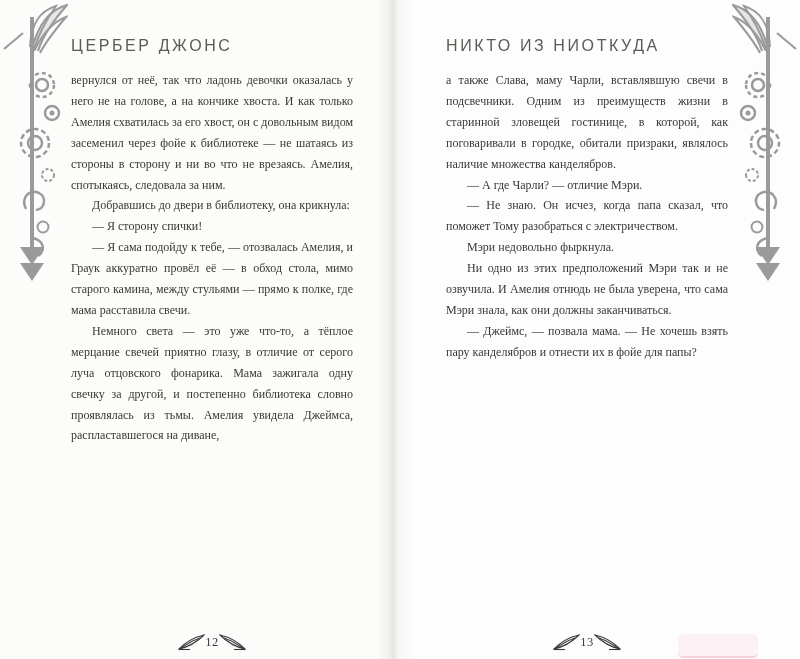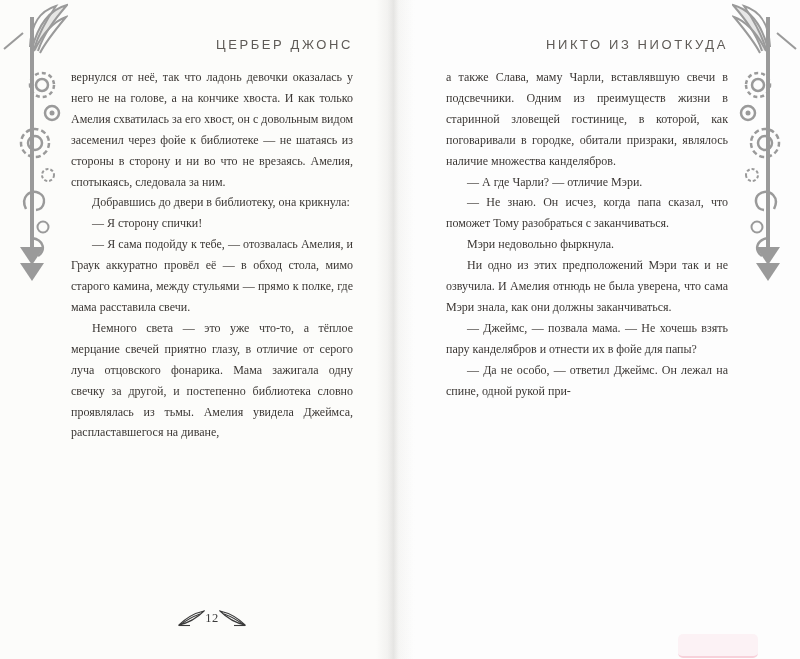--- a/index.html
+++ b/index.html
@@ -24,34 +24,34 @@
       rgba(120,115,110,0) 100%);
     pointer-events:none;
   }
   .corner{position:absolute;top:3px;width:66px;height:286px;}
   .corner.left{left:2px;}
   .corner.right{right:2px;transform:scaleX(-1);}
   .page{position:absolute;top:0;height:659px;}
   .page.left-page{left:71px;width:282px;}
   .page.right-page{left:446px;width:282px;}
   .page-header{
-    margin-top:37px;text-align:right;
+    margin-top:37px;text-align:left;
     font-family:"Liberation Sans",sans-serif;
-    font-size:13px;letter-spacing:2.6px;
+    font-size:16px;letter-spacing:2.6px;
     color:#5e5a56;white-space:nowrap;
   }
   .page-body{
     margin-top:15px;
     font-size:12px;line-height:20.9px;
     color:#3b3734;text-align:justify;
   }
   .para{margin:0;}
   .para.indent{text-indent:21px;}
   .page-footer{
-    position:absolute;top:610px;left:0;width:100%;
+    position:absolute;top:634px;left:0;width:100%;
     display:flex;align-items:center;justify-content:center;
   }
   .page-num{
     font-size:12.5px;color:#3a3a3a;letter-spacing:0.5px;
   }
   .wing{width:27px;height:17px;}
   .wing.flip{transform:scaleX(-1);}
   .artifact{
     position:absolute;left:678px;top:634px;width:80px;height:22px;
     background:rgba(251,233,238,0.55);
@@ -141,23 +141,39 @@
     </div>
   </div>
 
   <div class="gutter"></div>
 
   <div class="page right-page">
     <div class="page-header">НИКТО ИЗ НИОТКУДА</div>
     <div class="page-body">
         <p class="para">а также Слава, маму Чарли, вставлявшую свечи в подсвечники. Одним из преимуществ жизни в старинной зловещей гостинице, в которой, как поговаривали в городке, обитали призраки, являлось наличие множества канделябров.</p>
         <p class="para indent">— А где Чарли? — отличие Мэри.</p>
-        <p class="para indent">— Не знаю. Он исчез, когда папа сказал, что поможет Тому разобраться с заканчиваться.</p>
+        <p class="para indent">— Не знаю. Он исчез, когда папа сказал, что поможет Тому разобраться с электричеством.</p>
         <p class="para indent">Мэри недовольно фыркнула.</p>
         <p class="para indent">Ни одно из этих предположений Мэри так и не озвучила. И Амелия отнюдь не была уверена, что сама Мэри знала, как они должны заканчиваться.</p>
         <p class="para indent">— Джеймс, — позвала мама. — Не хочешь взять пару канделябров и отнести их в фойе для папы?</p>
-        <p class="para indent">— Да не особо, — ответил Джеймс. Он лежал на спине, одной рукой при-</p>
       </div>
+    <div class="page-footer">
+      <svg class="wing" viewBox="0 0 27 17" aria-hidden="true">
+        <g fill="none" stroke="#3a3a3a" stroke-width="1.1">
+          <path d="M26,1 C17,3 7,9 1,15 C10,13 19,8 26,1 Z"></path>
+          <path d="M22,4 C15,6.5 8,10.5 3,14.5"></path>
+          <path d="M1,15.5 L12,15.5"></path>
+        </g>
+      </svg>
+      <span class="page-num">13</span>
+      <svg class="wing flip" viewBox="0 0 27 17" aria-hidden="true">
+        <g fill="none" stroke="#3a3a3a" stroke-width="1.1">
+          <path d="M26,1 C17,3 7,9 1,15 C10,13 19,8 26,1 Z"></path>
+          <path d="M22,4 C15,6.5 8,10.5 3,14.5"></path>
+          <path d="M1,15.5 L12,15.5"></path>
+        </g>
+      </svg>
+    </div>
   </div>
 
   <div class="artifact"></div>
 
 </div>
 
 </body></html>

